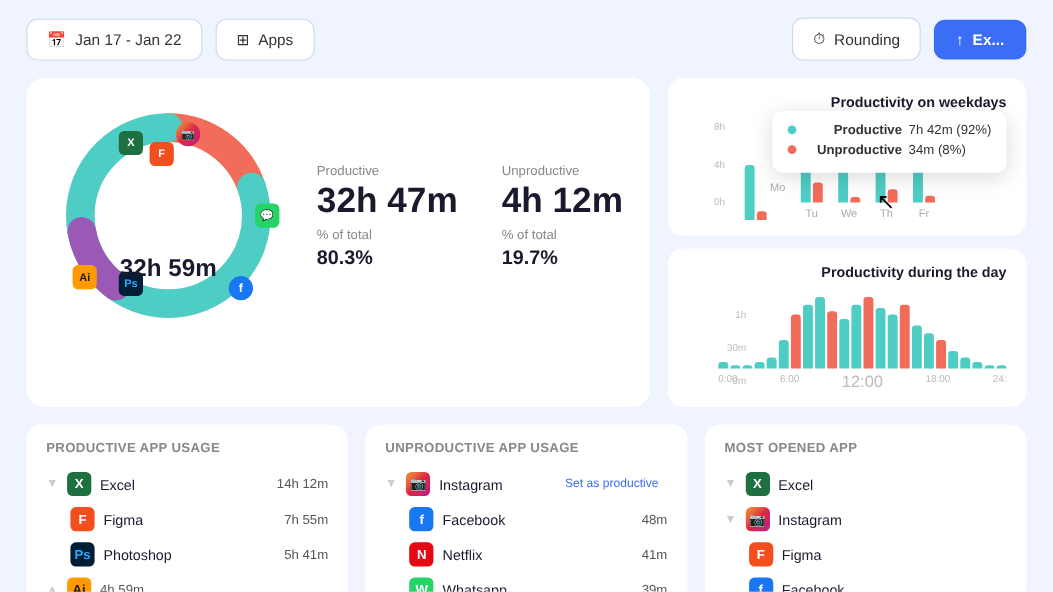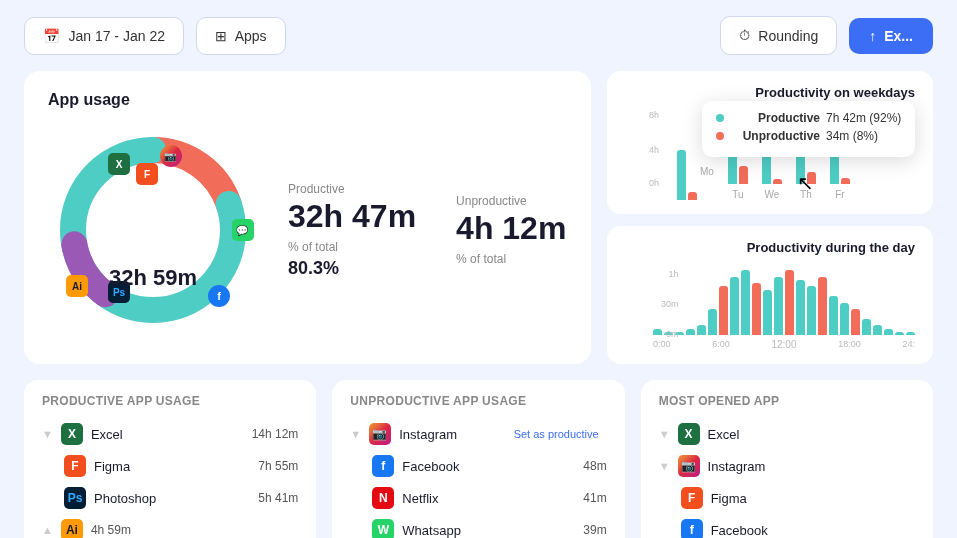--- a/index.html
+++ b/index.html
@@ -310,21 +310,20 @@
   </button>
   <button class="export-btn">
     <span>↑</span>
     <span>Ex...</span>
   </button>
 </div>
 
 <div class="main-content">
 
   <div class="left-panel">
-    <div class="app-usage-title">App usage</div>
     <div class="usage-row">
 
       <div class="donut-container">
         <svg width="210" height="210" viewBox="0 0 210 210">
 
           <circle cx="105" cy="105" r="80" fill="none" stroke="#e8eaf0" stroke-width="26"></circle>
 
           <circle cx="105" cy="105" r="80" fill="none" stroke="#f26c5a" stroke-width="26" stroke-dasharray="99 404" stroke-dashoffset="0" stroke-linecap="round" transform="rotate(-90 105 105)"></circle>
 
           <circle cx="105" cy="105" r="80" fill="none" stroke="#4ecdc4" stroke-width="26" stroke-dasharray="403 100" stroke-dashoffset="-99" stroke-linecap="round" transform="rotate(-90 105 105)"></circle>
@@ -348,20 +347,21 @@
         <div class="stat-block">
           <div class="stat-label">Productive</div>
           <div class="stat-value">32h 47m</div>
           <div class="stat-sub">% of total</div>
           <div class="stat-pct">80.3%</div>
         </div>
         <div class="stat-block">
           <div class="stat-label">Unproductive</div>
           <div class="stat-value">4h 12m</div>
           <div class="stat-sub">% of total</div>
+          <div class="stat-pct">19.7%</div>
         </div>
       </div>
     </div>
   </div>
 
   <div class="right-panel">
 
     <div class="chart-card">
       <div class="chart-title">Productivity on weekdays</div>
 
@@ -422,21 +422,21 @@
             </div>
           </div>
       </div>
 
       <div class="cursor-icon">↖</div>
     </div>
 
     <div class="chart-card">
       <div class="chart-title">Productivity during the day</div>
       <div style="position:relative;">
-        <div style="position:absolute;left:0;top:4px;height:70px;display:flex;flex-direction:column;justify-content:space-between;">
+        <div style="position:absolute;left:0;top:16px;height:70px;display:flex;flex-direction:column;justify-content:space-between;">
           <span style="font-size:9px;color:#bbb;">1h</span>
           <span style="font-size:9px;color:#bbb;margin-left:36px;">30m</span>
           <span style="font-size:9px;color:#bbb;">0m</span>
         </div>
         <div id="day-bars" style="display:flex;gap:2px;align-items:flex-end;height:70px;margin-left:28px;">
             <div style="width: 9px; background: rgb(78, 205, 196); border-radius: 3px 3px 0px 0px; height: 6.5px; flex-shrink: 0;"></div>
             <div style="width: 9px; background: rgb(78, 205, 196); border-radius: 3px 3px 0px 0px; height: 3.25px; flex-shrink: 0;"></div>
             <div style="width: 9px; background: rgb(78, 205, 196); border-radius: 3px 3px 0px 0px; height: 3.25px; flex-shrink: 0;"></div>
             <div style="width: 9px; background: rgb(78, 205, 196); border-radius: 3px 3px 0px 0px; height: 6.5px; flex-shrink: 0;"></div>
             <div style="width: 9px; background: rgb(78, 205, 196); border-radius: 3px 3px 0px 0px; height: 9.75px; flex-shrink: 0;"></div>
@@ -456,21 +456,21 @@
             <div style="width: 9px; background: rgb(242, 108, 90); border-radius: 3px 3px 0px 0px; height: 26px; flex-shrink: 0;"></div>
             <div style="width: 9px; background: rgb(78, 205, 196); border-radius: 3px 3px 0px 0px; height: 16.25px; flex-shrink: 0;"></div>
             <div style="width: 9px; background: rgb(78, 205, 196); border-radius: 3px 3px 0px 0px; height: 9.75px; flex-shrink: 0;"></div>
             <div style="width: 9px; background: rgb(78, 205, 196); border-radius: 3px 3px 0px 0px; height: 6.5px; flex-shrink: 0;"></div>
             <div style="width: 9px; background: rgb(78, 205, 196); border-radius: 3px 3px 0px 0px; height: 3.25px; flex-shrink: 0;"></div>
             <div style="width: 9px; background: rgb(78, 205, 196); border-radius: 3px 3px 0px 0px; height: 3.25px; flex-shrink: 0;"></div>
           </div>
         <div style="display:flex;justify-content:space-between;margin-left:28px;margin-top:4px;">
           <span style="font-size:9px;color:#bbb;">0:00</span>
           <span style="font-size:9px;color:#bbb;">6:00</span>
-          <span style="font-size:10px;color:#bbb;">12:00</span>
+          <span style="font-size:15px;color:#bbb;">12:00</span>
           <span style="font-size:9px;color:#bbb;">18:00</span>
           <span style="font-size:9px;color:#bbb;">24:</span>
         </div>
       </div>
     </div>
 
   </div>
 </div>
 
 <div class="bottom-row">

